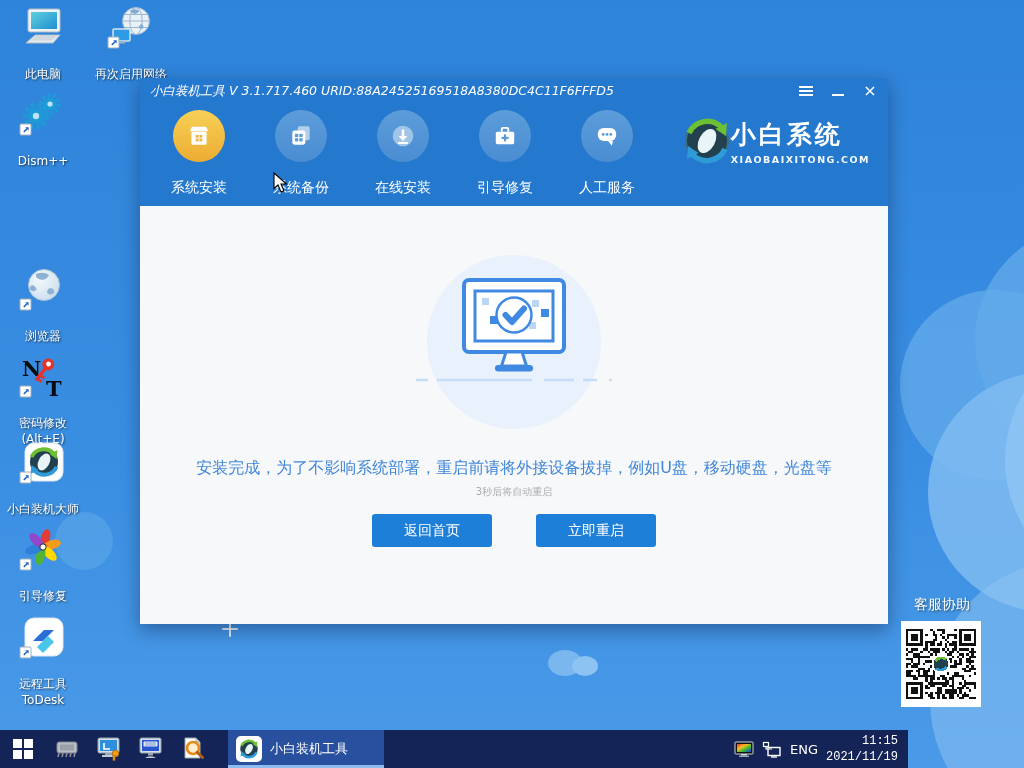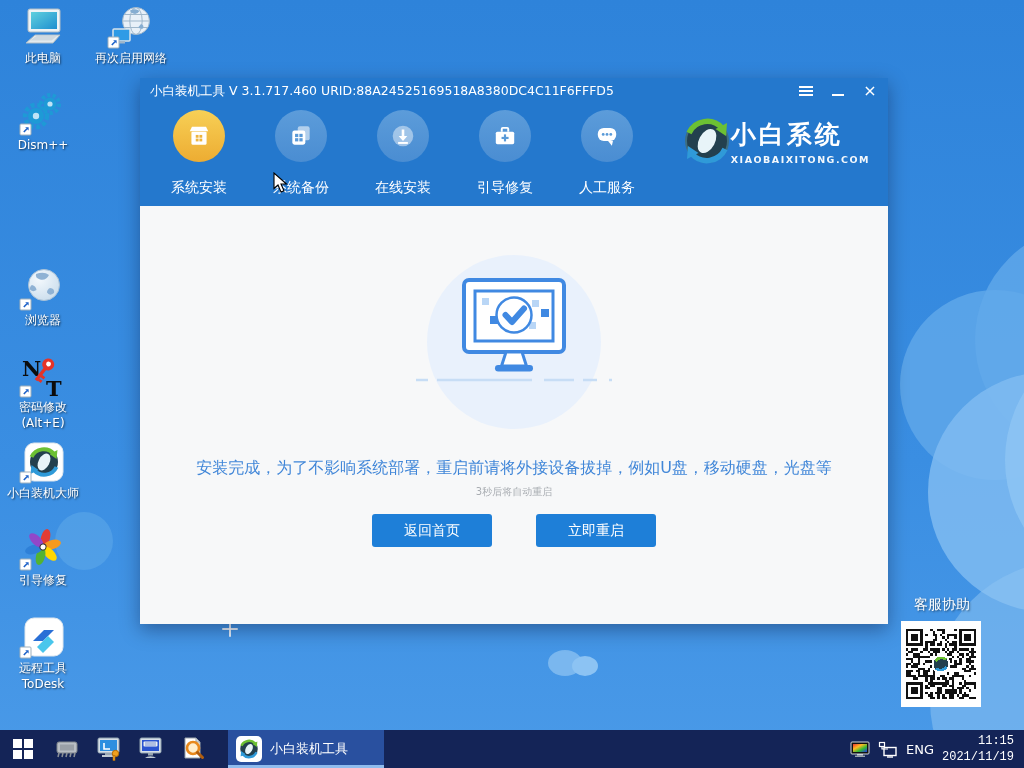--- a/index.html
+++ b/index.html
@@ -11,29 +11,29 @@
   
   .cloud { position:absolute; border-radius:50%; }
   .sparkle { position:absolute; width:16px; height:16px; }
   .sparkle:before, .sparkle:after { content:""; position:absolute; background:rgba(255,255,255,.85); }
   .sparkle:before { left:7px; top:0; width:2px; height:16px; border-radius:2px; }
   .sparkle:after  { left:0; top:7px; width:16px; height:2px; border-radius:2px; }
 
   
   .dicon { position:absolute; width:86px; text-align:center; cursor:pointer; }
   .dicon svg { display:block; margin:0 auto; }
-  .dlabel { margin-top:1px; font-size:12px; color:#fff; line-height:1.3;
+  .dlabel { margin-top:17px; font-size:12px; color:#fff; line-height:1.3;
             text-shadow:1px 1px 2px rgba(0,0,0,.65); }
   .dlabel span { display:block; }
 
   
   #win { position:absolute; left:140px; top:78px; width:748px; height:546px;
          box-shadow:0 6px 18px rgba(0,0,30,.35); }
   #titlebar { height:26px; background:#2478cd; color:#fff; font-size:12.5px;
-              line-height:26px; padding-left:10px; position:relative; }
+              line-height:26px; padding-left:10px; position:relative;font-style:italic; }
   #controls { position:absolute; right:10px; top:0; height:26px; display:flex; gap:16px; align-items:center; }
   .ctl { width:16px; height:16px; display:flex; align-items:center; justify-content:center;
          color:#fff; cursor:pointer; }
   .menu-bars { width:14px; }
   .menu-bars i { display:block; height:2px; background:#fff; margin:2px 0; }
   .min-bar { width:12px; height:2px; background:#fff; margin-top:8px; }
   .close-x { font-size:16px; line-height:16px; }
 
   #toolbar { height:102px; background:#2478cd; position:relative; display:flex; padding-left:8px; }
   .tab { width:102px; text-align:center; padding-top:6px; cursor:pointer; }
@@ -59,21 +59,21 @@
 
   
   #qrpanel { position:absolute; left:901px; top:596px; width:82px; text-align:center; }
   #qrtitle { color:#fff; font-size:14px; text-shadow:1px 1px 2px rgba(0,0,0,.5); margin-bottom:7px; }
   #qrbox { width:80px; height:86px; background:#fff; display:flex; align-items:center; justify-content:center; }
 
   
   #cursor { position:absolute; left:273px; top:172px; z-index:50; }
 
   
-  #taskbar { position:absolute; left:0; top:730px; width:1024px; height:38px;
+  #taskbar { position:absolute; left:0; top:730px; width:908px; height:38px;
              background:#142457; display:flex; align-items:center; color:#fff; }
   .tbtn { height:38px; display:flex; align-items:center; justify-content:center; cursor:pointer; }
   #start { width:46px; }
   .winlogo { display:grid; grid-template-columns:9px 9px; grid-template-rows:9px 9px; gap:1.5px; }
   .winlogo i { background:#fff; }
   .tico { width:42px; }
   #task-app { margin-left:14px; width:156px; background:#29509f; position:relative;
               display:flex; align-items:center; gap:8px; padding-left:8px; justify-content:flex-start; }
   #task-app:after { content:""; position:absolute; left:0; bottom:0; width:100%; height:3px; background:#8fbcee; }
   #task-app .applbl { font-size:13px; }

